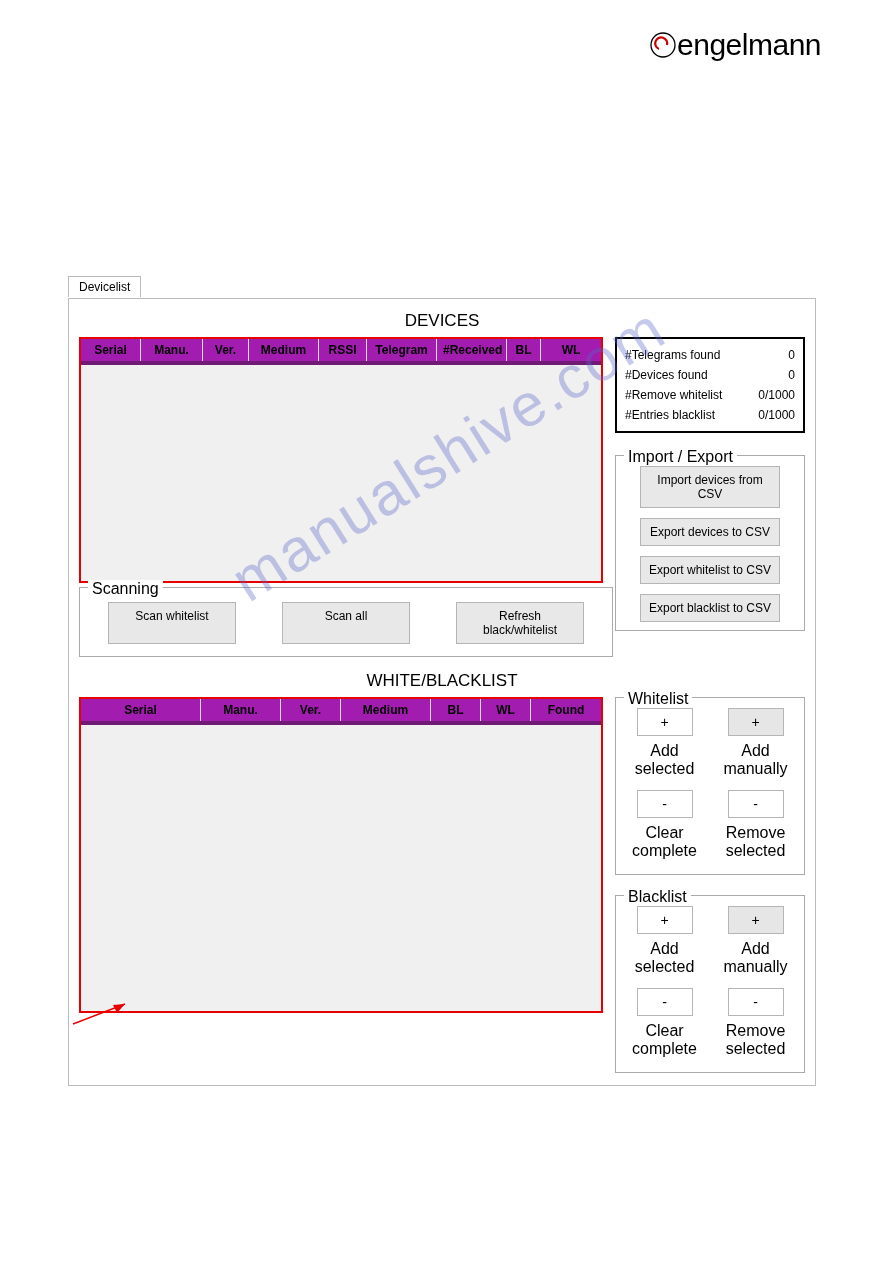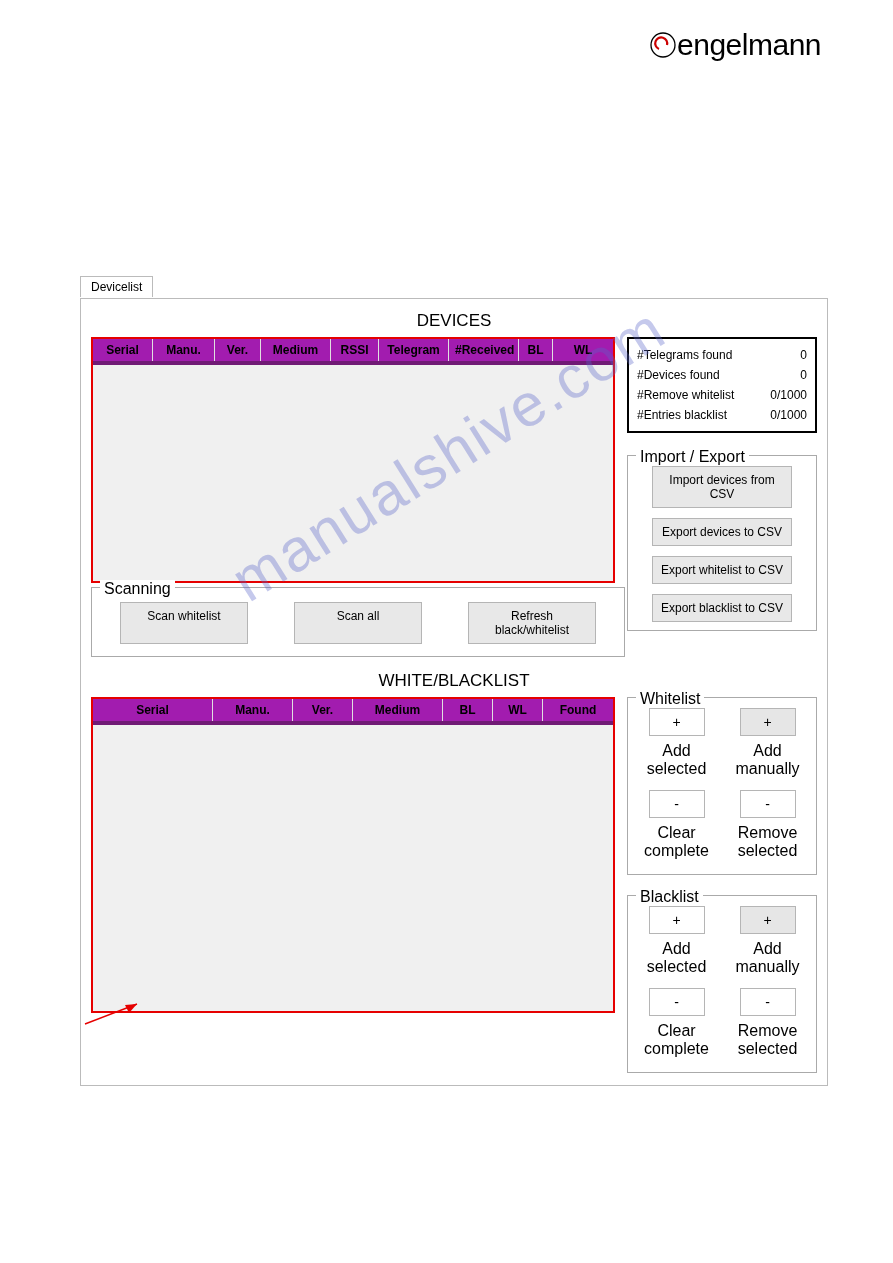--- a/index.html
+++ b/index.html
@@ -31,21 +31,21 @@
     color: rgba(90,100,200,0.35);
     transform: rotate(-32deg);
     pointer-events: none;
     font-weight: 400;
     letter-spacing: 2px;
     z-index: 5;
   }
   .app-window {
     position: absolute;
     top: 276px;
-    left: 80px;
+    left: 68px;
     width: 748px;
   }
   .tab-strip { height: 22px; position: relative; }
   .tab {
     position: absolute;
     top: 0; left: 0;
     border: 1px solid #bbb;
     border-bottom: none;
     background: #fff;
     padding: 3px 10px;

